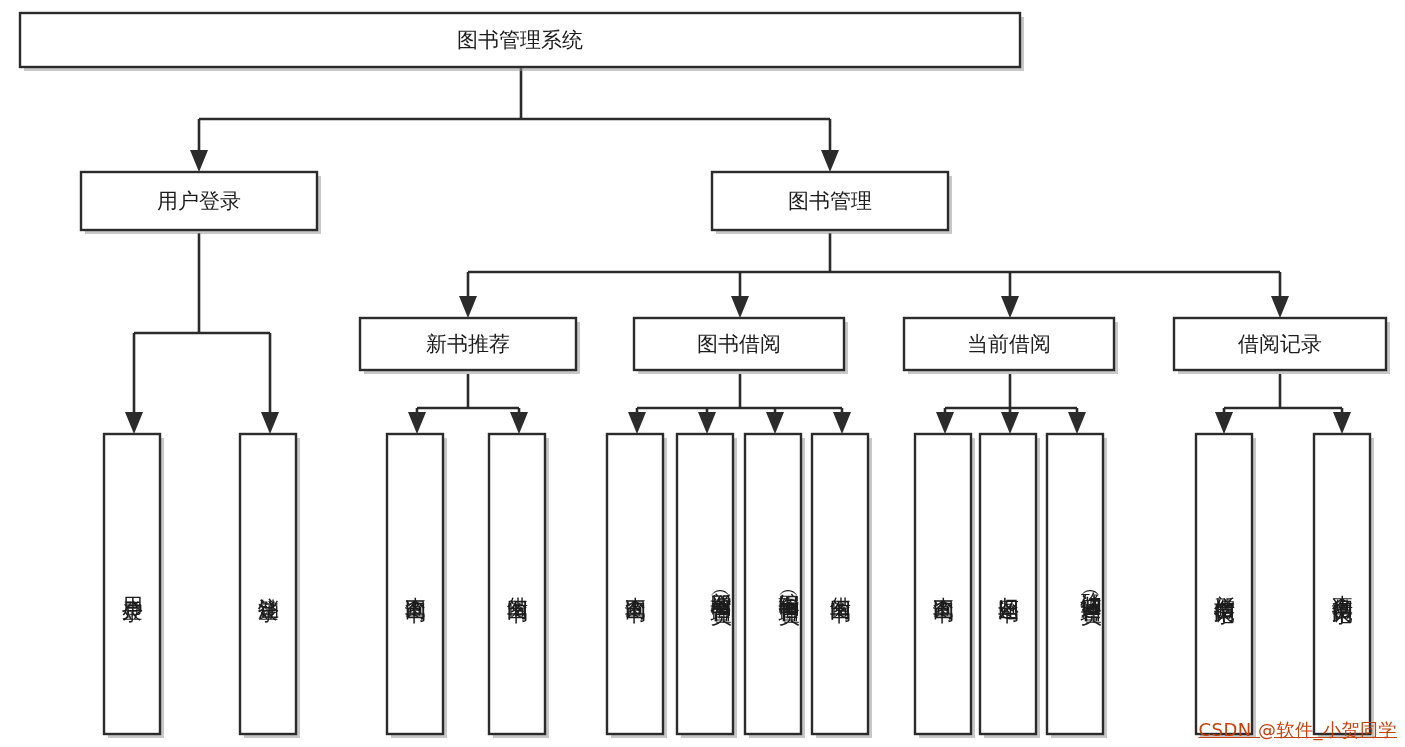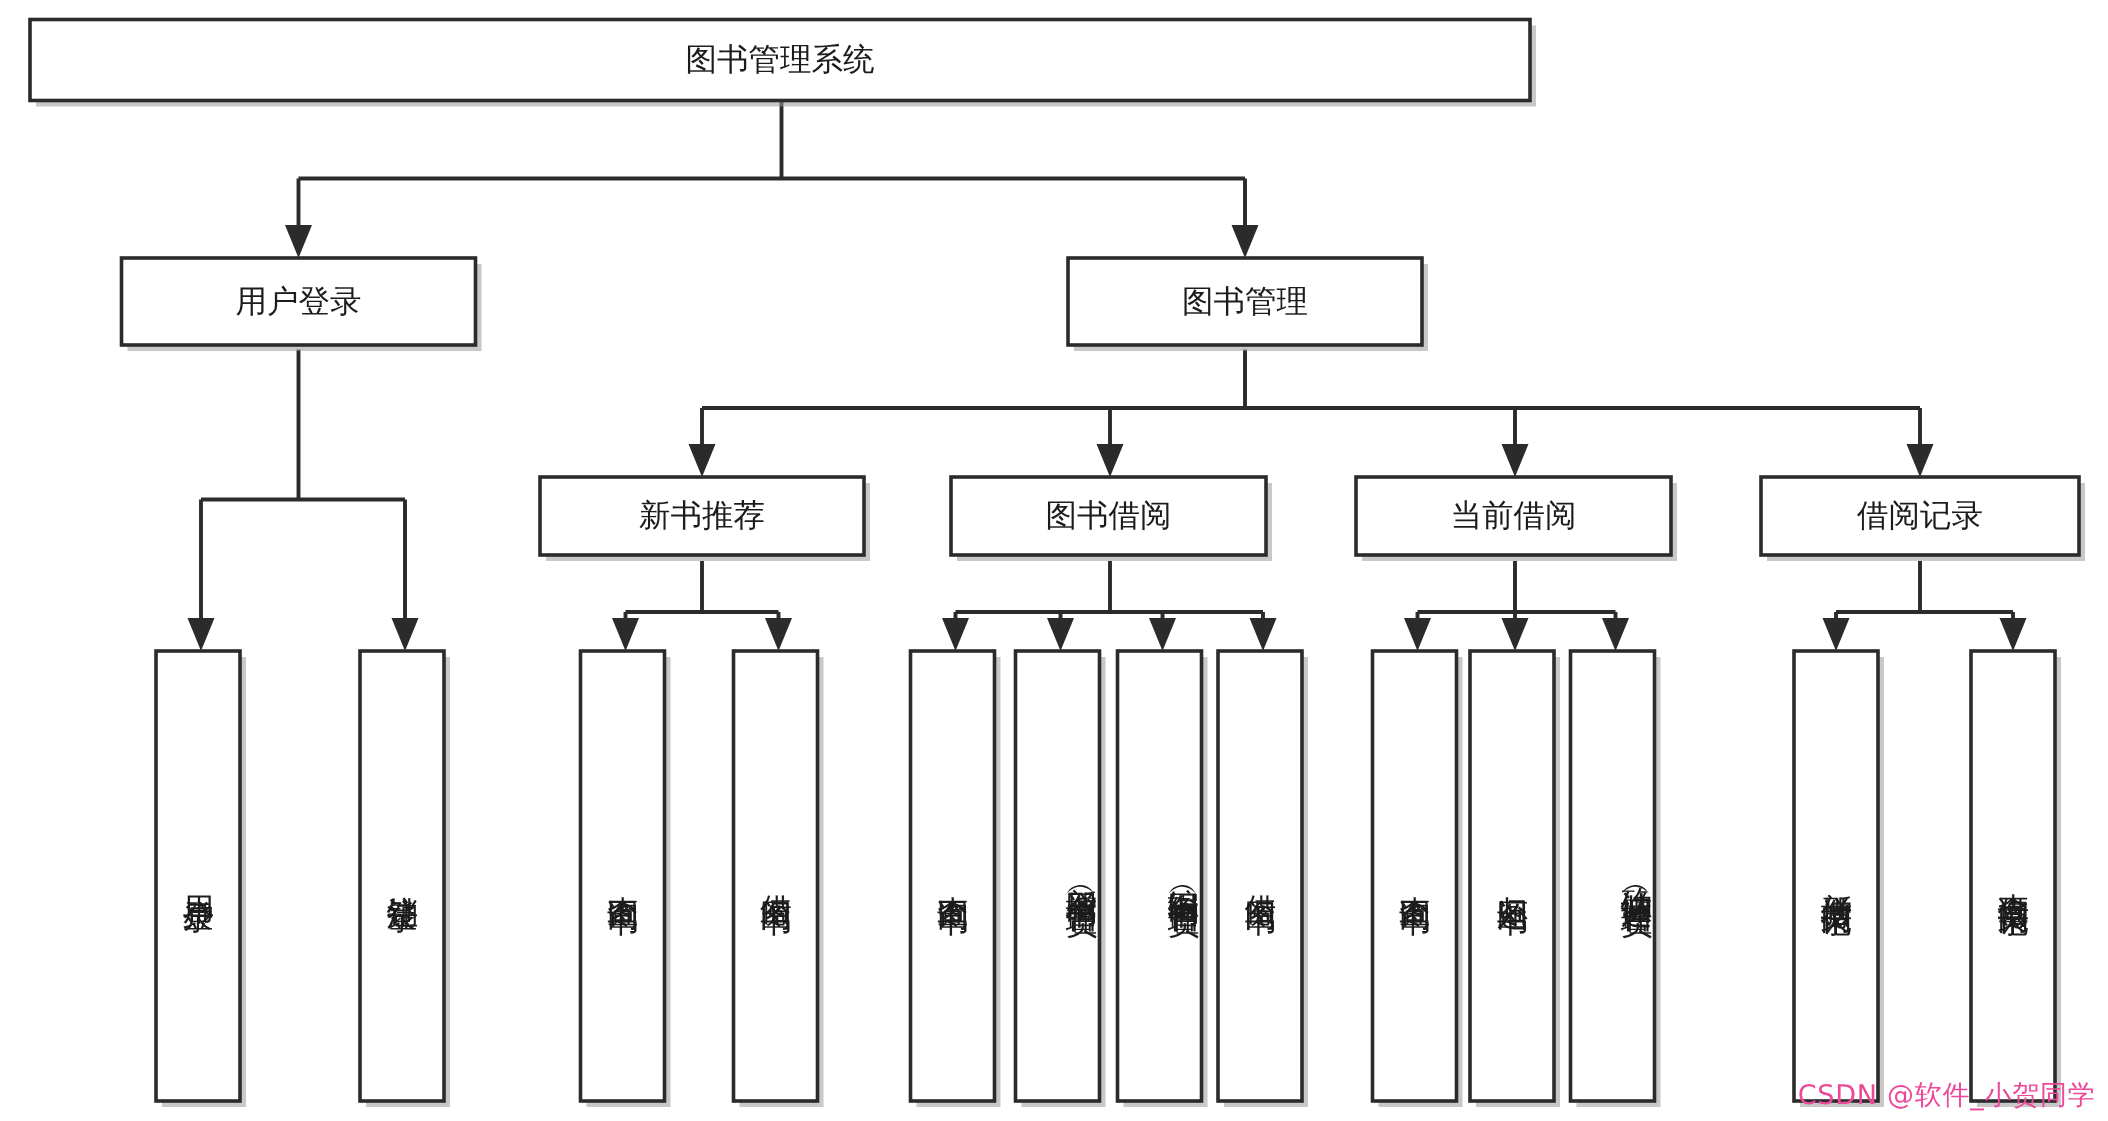--- a/index.html
+++ b/index.html
@@ -60,23 +60,24 @@
     color: #1c1c1c;
     white-space: nowrap;
     pointer-events: none;
   }
   #watermark {
     position: absolute;
     right: 8px;
     bottom: 5px;
     font-family: "DejaVu Sans", "Liberation Sans", sans-serif;
     font-size: 18px;
-    color: #ec4899;
+    color: #c2410c;
     letter-spacing: 0.5px;
     white-space: nowrap;
+    text-decoration: underline;
   }
 </style>
 </head>
 <body>
 
 <div id="diagram-container">
 
   <svg id="diagram" viewBox="0 0 1405 747" xmlns="http://www.w3.org/2000/svg">
 
     <defs>

